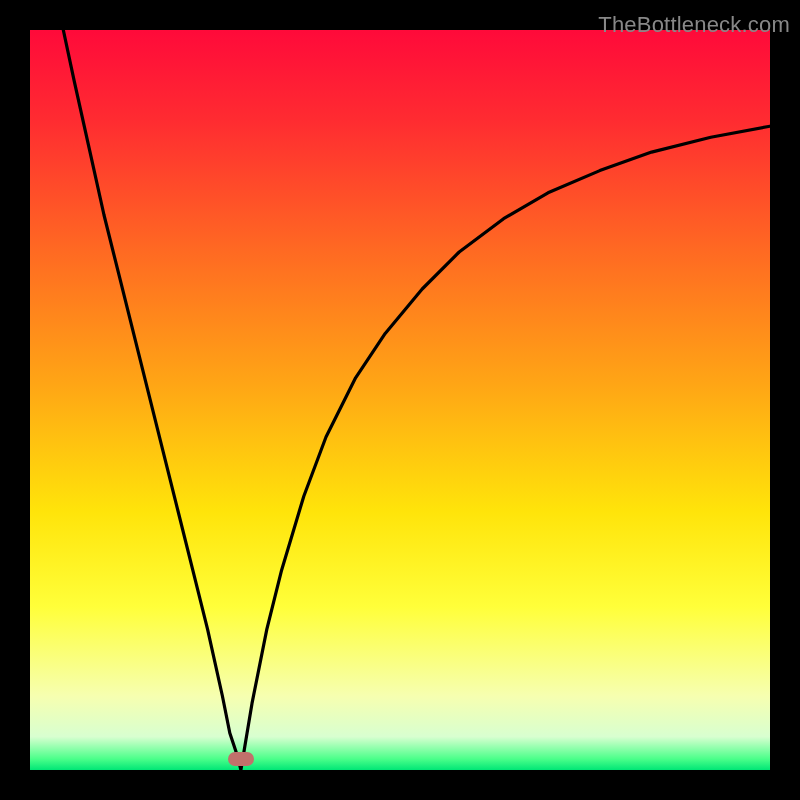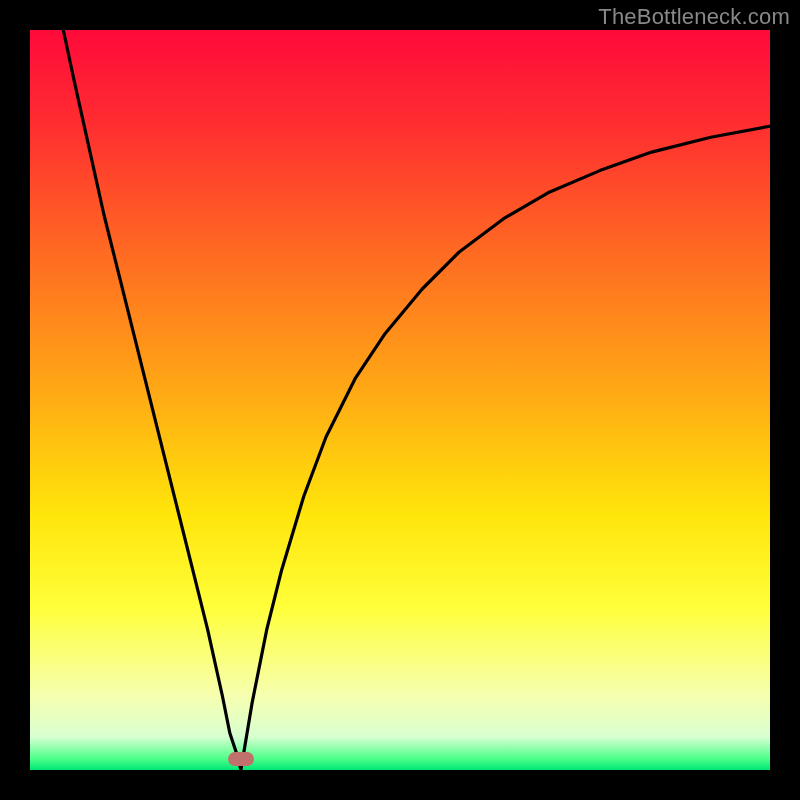--- a/index.html
+++ b/index.html
@@ -12,21 +12,21 @@
     font-family: Arial, Helvetica, sans-serif;
   }
   .frame {
     position: relative;
     width: 800px;
     height: 800px;
     background: #000;
   }
   .watermark {
     position: absolute;
-    top: 4px;
+    top: 12px;
     right: 10px;
     color: #888;
     font-size: 22px;
     font-weight: 500;
     letter-spacing: 0.2px;
     z-index: 20;
   }
   .plot-area {
     position: absolute;
     left: 30px;

